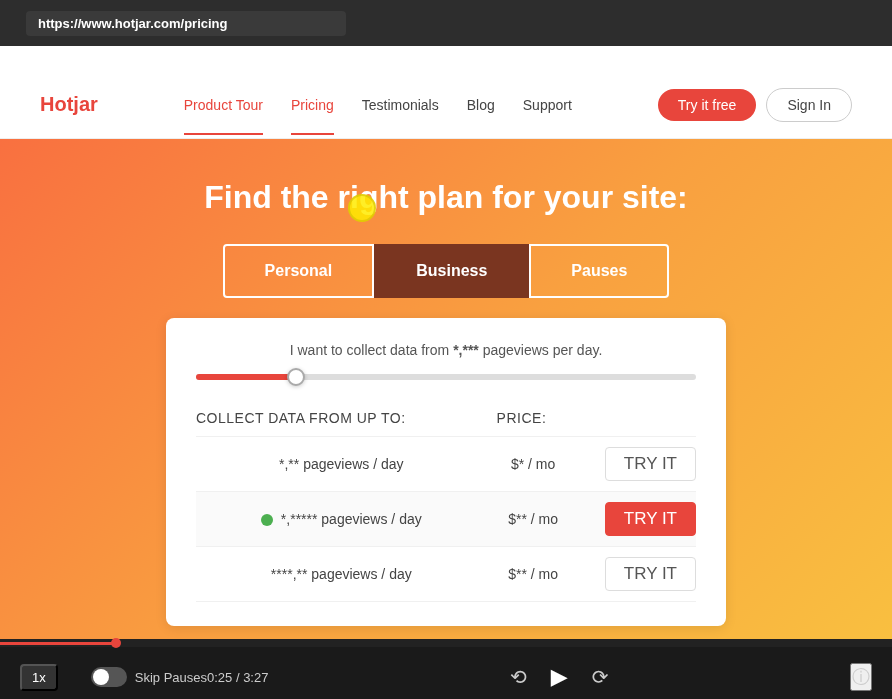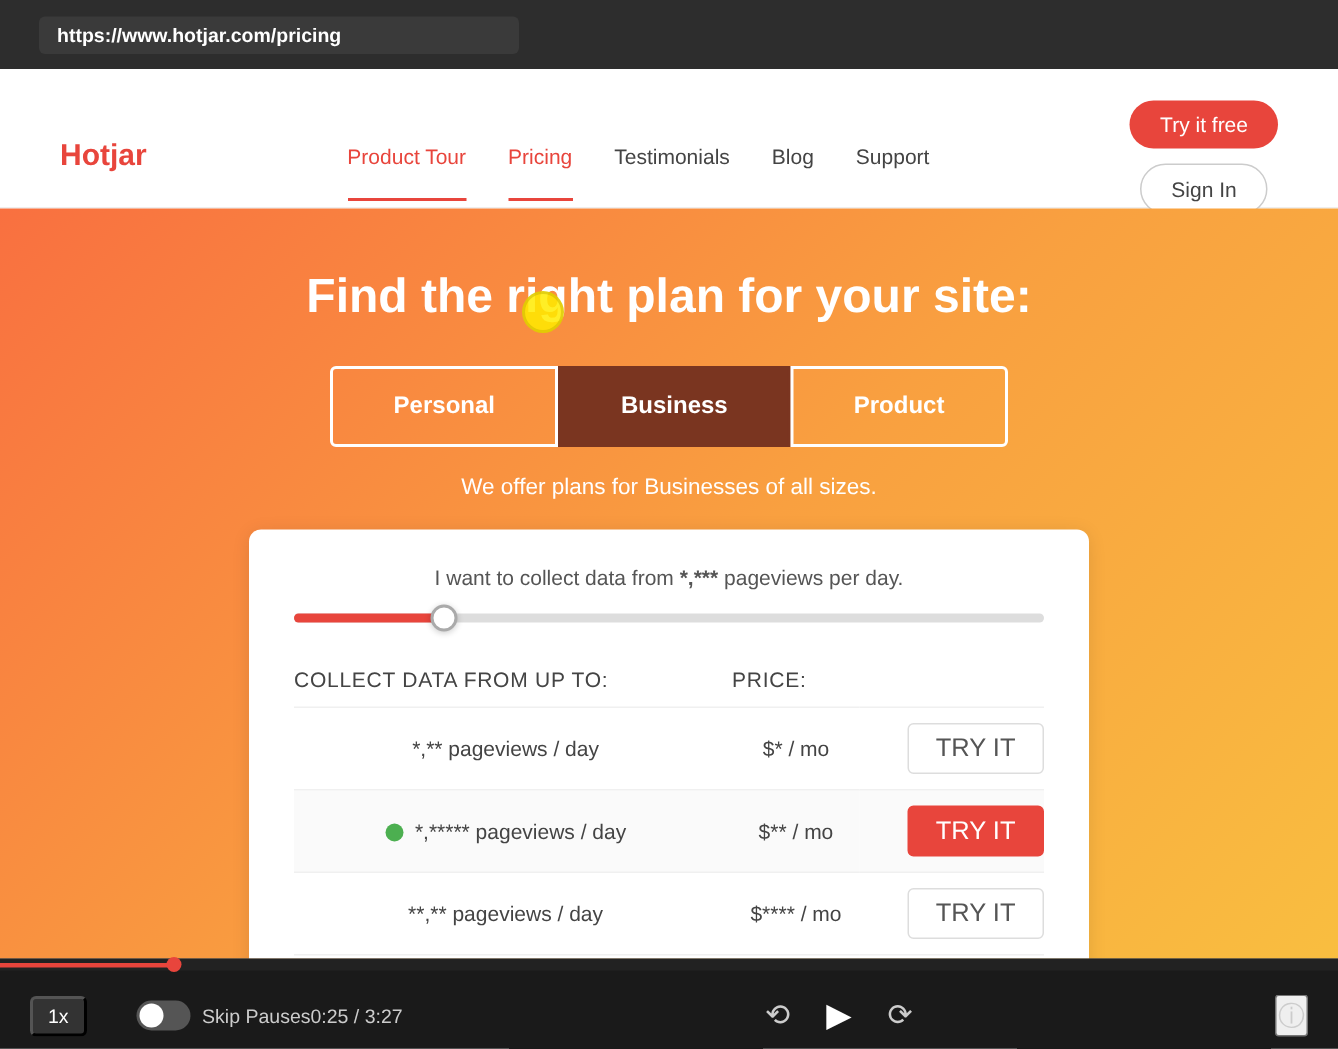--- a/index.html
+++ b/index.html
@@ -59,21 +59,20 @@
     }
     .nav-links li.active a {
       color: #e8453c;
       border-bottom: 2px solid #e8453c;
       padding-bottom: 20px;
     }
     .nav-actions {
       display: flex;
       align-items: center;
       gap: 10px;
-      flex-direction: column;
     }
     .btn-try {
       background: #e8453c;
       color: #fff;
       border: none;
       border-radius: 24px;
       padding: 8px 20px;
       font-size: 14px;
       cursor: pointer;
     }
@@ -366,24 +365,23 @@
       <button class="btn-signin">Sign In</button>
     </div>
   </nav>
 
   <div class="hero">
     <h1>Find the right plan for your site:</h1>
 
     <div class="plan-tabs">
       <button class="plan-tab">Personal</button>
       <button class="plan-tab active">Business</button>
-      <button class="plan-tab">Product</button>
+      <button class="plan-tab">Pauses</button>
     </div>
 
-    <p class="hero-subtitle">We offer plans for Businesses of all sizes.</p>
 
     <div class="pricing-card">
       <div class="slider-label">
         <span>I want to collect data from</span>
         <span class="pv-val">*,***</span>
         <span>pageviews per day.</span>
       </div>
 
       <div class="slider-wrap">
         <div class="slider-track">
@@ -409,23 +407,23 @@
           </tr>
           <tr class="row-active">
             <td>
               <span class="dot-active"></span><span>*,***** pageviews / day</span>
             </td>
             <td></td>
             <td class="price-cell">$** / mo</td>
             <td style="text-align:right;"><button class="btn-try-it active">TRY IT</button></td>
           </tr>
           <tr>
-            <td>**,** pageviews / day</td>
+            <td>****,** pageviews / day</td>
             <td></td>
-            <td class="price-cell">$**** / mo</td>
+            <td class="price-cell">$** / mo</td>
             <td style="text-align:right;"><button class="btn-try-it">TRY IT</button></td>
           </tr>
         </tbody>
       </table>
     </div>
   </div>
 </div>
 
 <div class="progress-area">
   <div class="progress-bar"></div>

